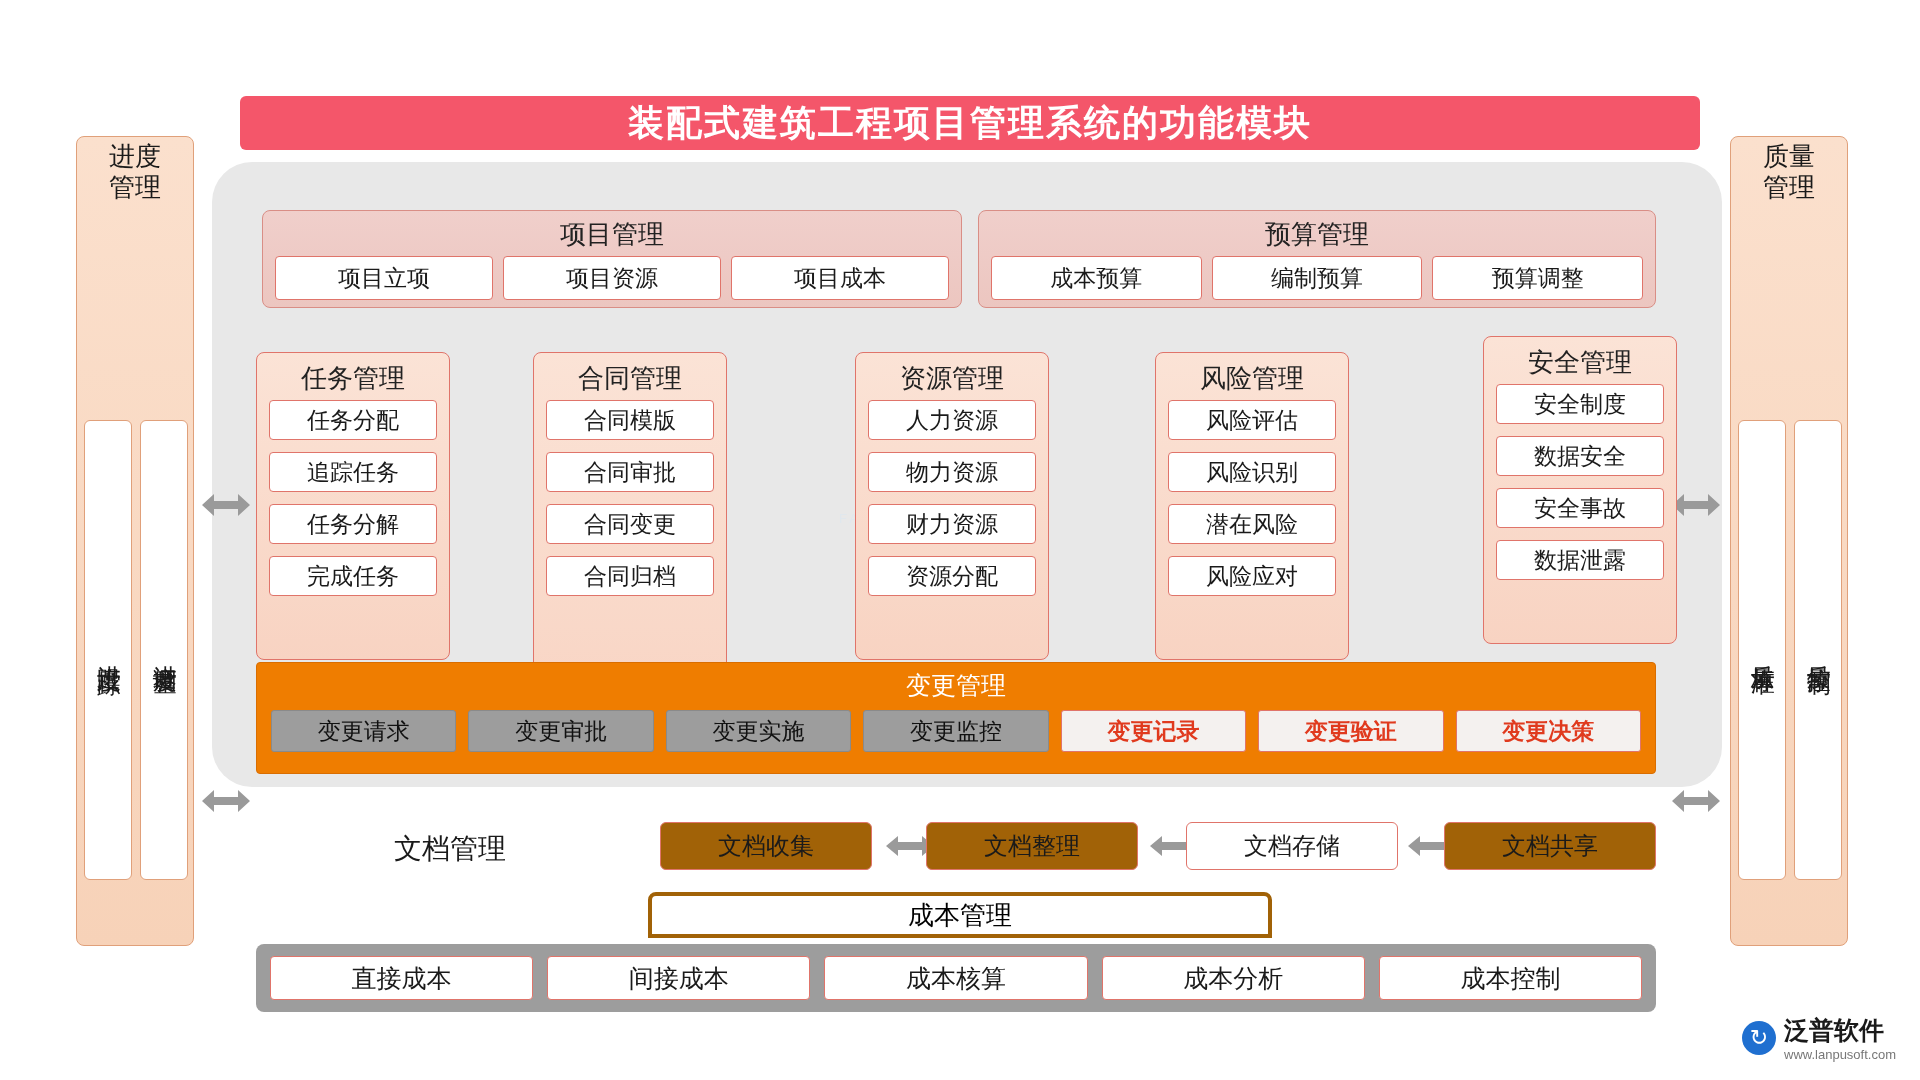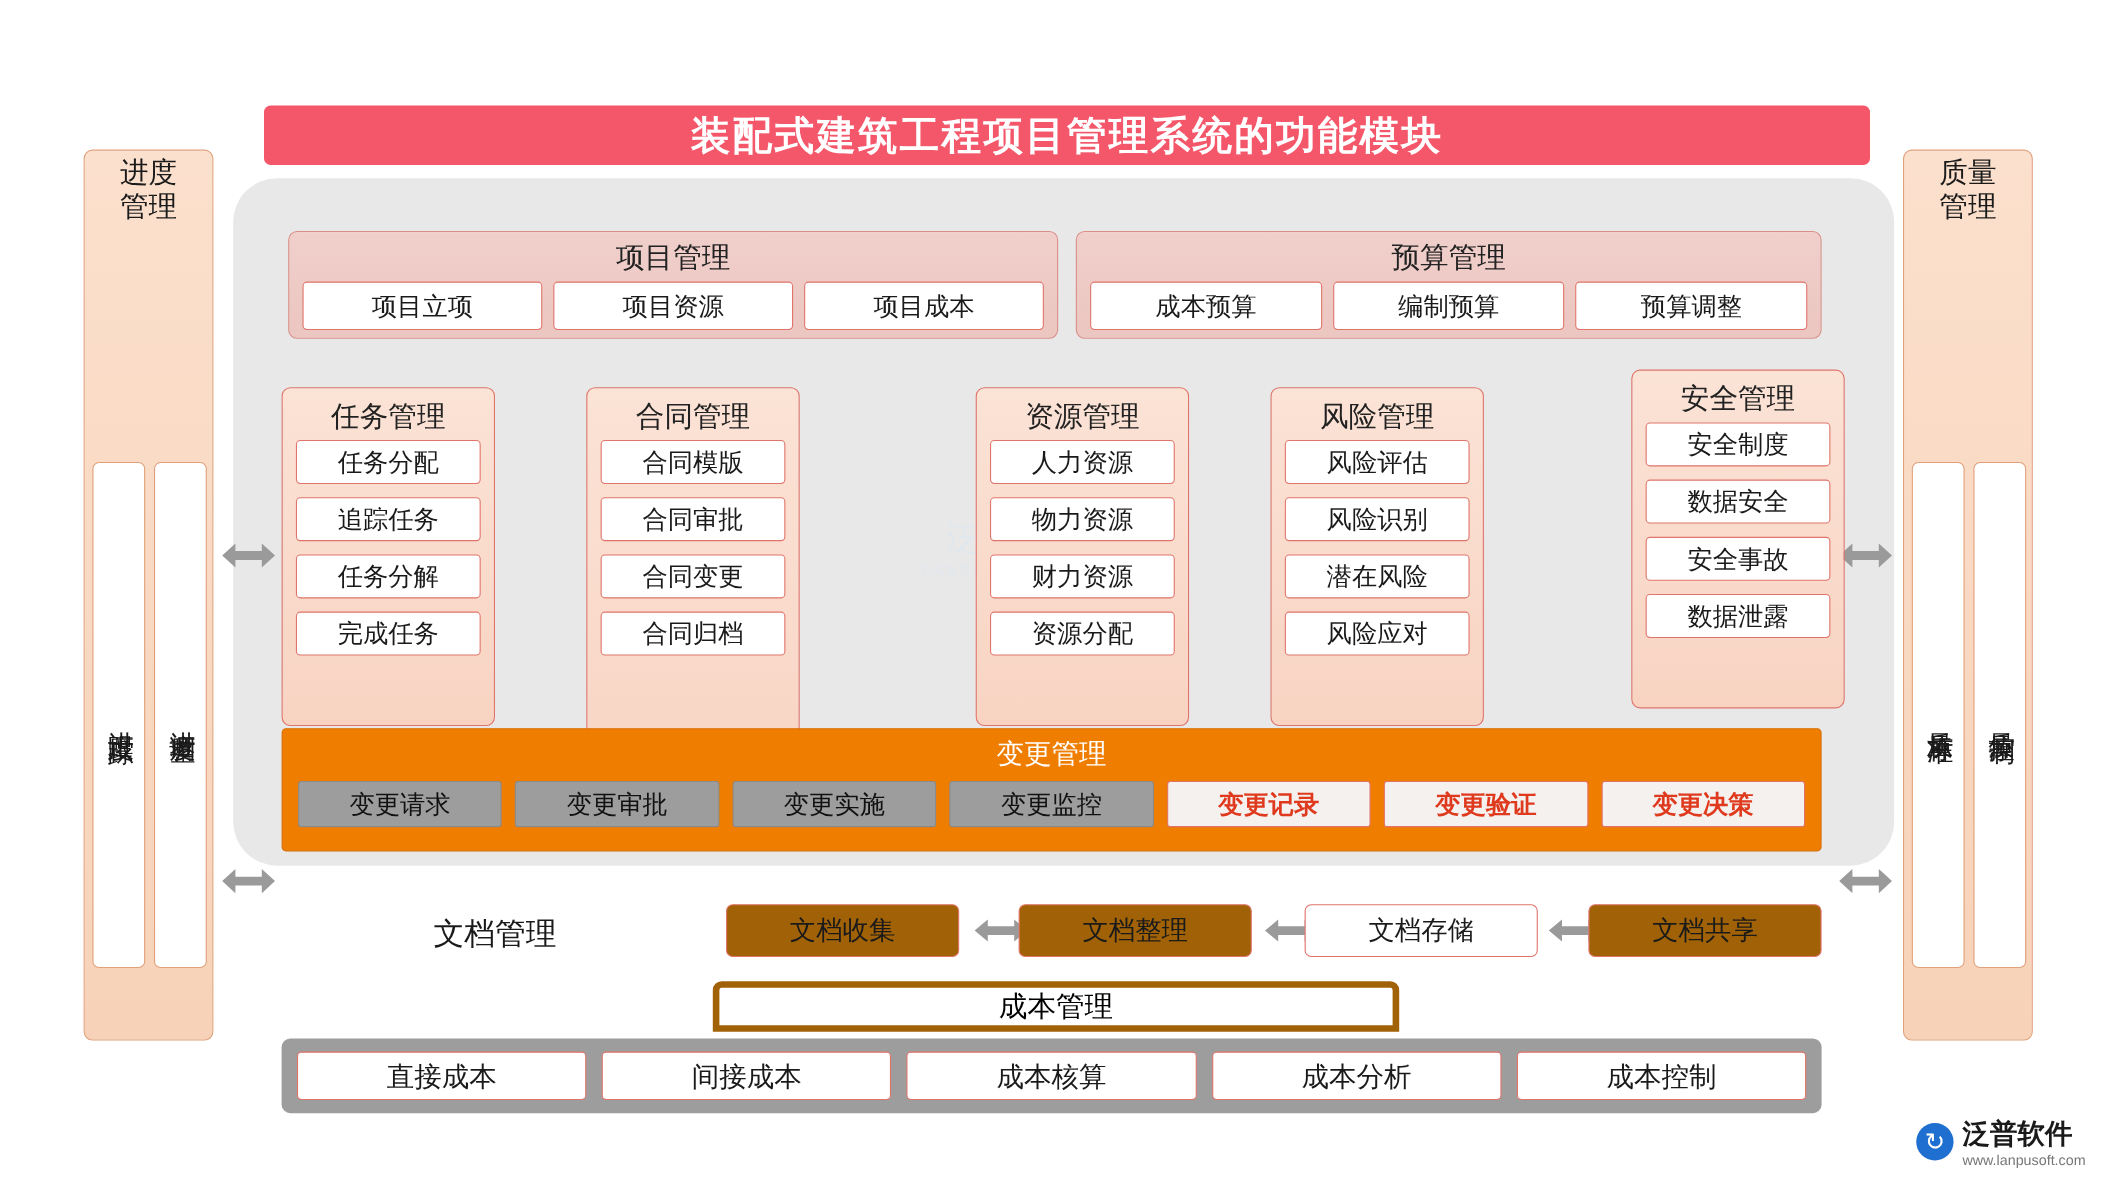--- a/index.html
+++ b/index.html
@@ -181,21 +181,21 @@
     box-sizing: border-box;
     color: #1a1a1a;
   }
   .doc-box.teal { background: #a16207; }
   .doc-box.white { background: #ffffff; }
 
   
   .cost-head {
     position: absolute;
     background: #ffffff;
-    border: 6px solid #a16207;
+    border: 4px solid #a16207;
     border-radius: 8px 8px 0 0;
     display: flex;
     align-items: center;
     justify-content: center;
     font-size: 26px;
     box-sizing: border-box;
   }
   .cost-band {
     position: absolute;
     background: #9d9d9d;
@@ -330,21 +330,21 @@
   </div>
 
   <div class="group-box col-group" style="left:533px; top:352px; height:397px;">
     <div class="group-head">合同管理</div>
     <div class="item">合同模版</div>
     <div class="item">合同审批</div>
     <div class="item">合同变更</div>
     <div class="item">合同归档</div>
   </div>
 
-  <div class="group-box col-group" style="left:855px; top:352px; height:308px;margin-left:32px;">
+  <div class="group-box col-group" style="left:855px; top:352px; height:308px;">
     <div class="group-head">资源管理</div>
     <div class="item">人力资源</div>
     <div class="item">物力资源</div>
     <div class="item">财力资源</div>
     <div class="item">资源分配</div>
   </div>
 
   <div class="group-box col-group" style="left:1155px; top:352px; height:308px;">
     <div class="group-head">风险管理</div>
     <div class="item">风险评估</div>

